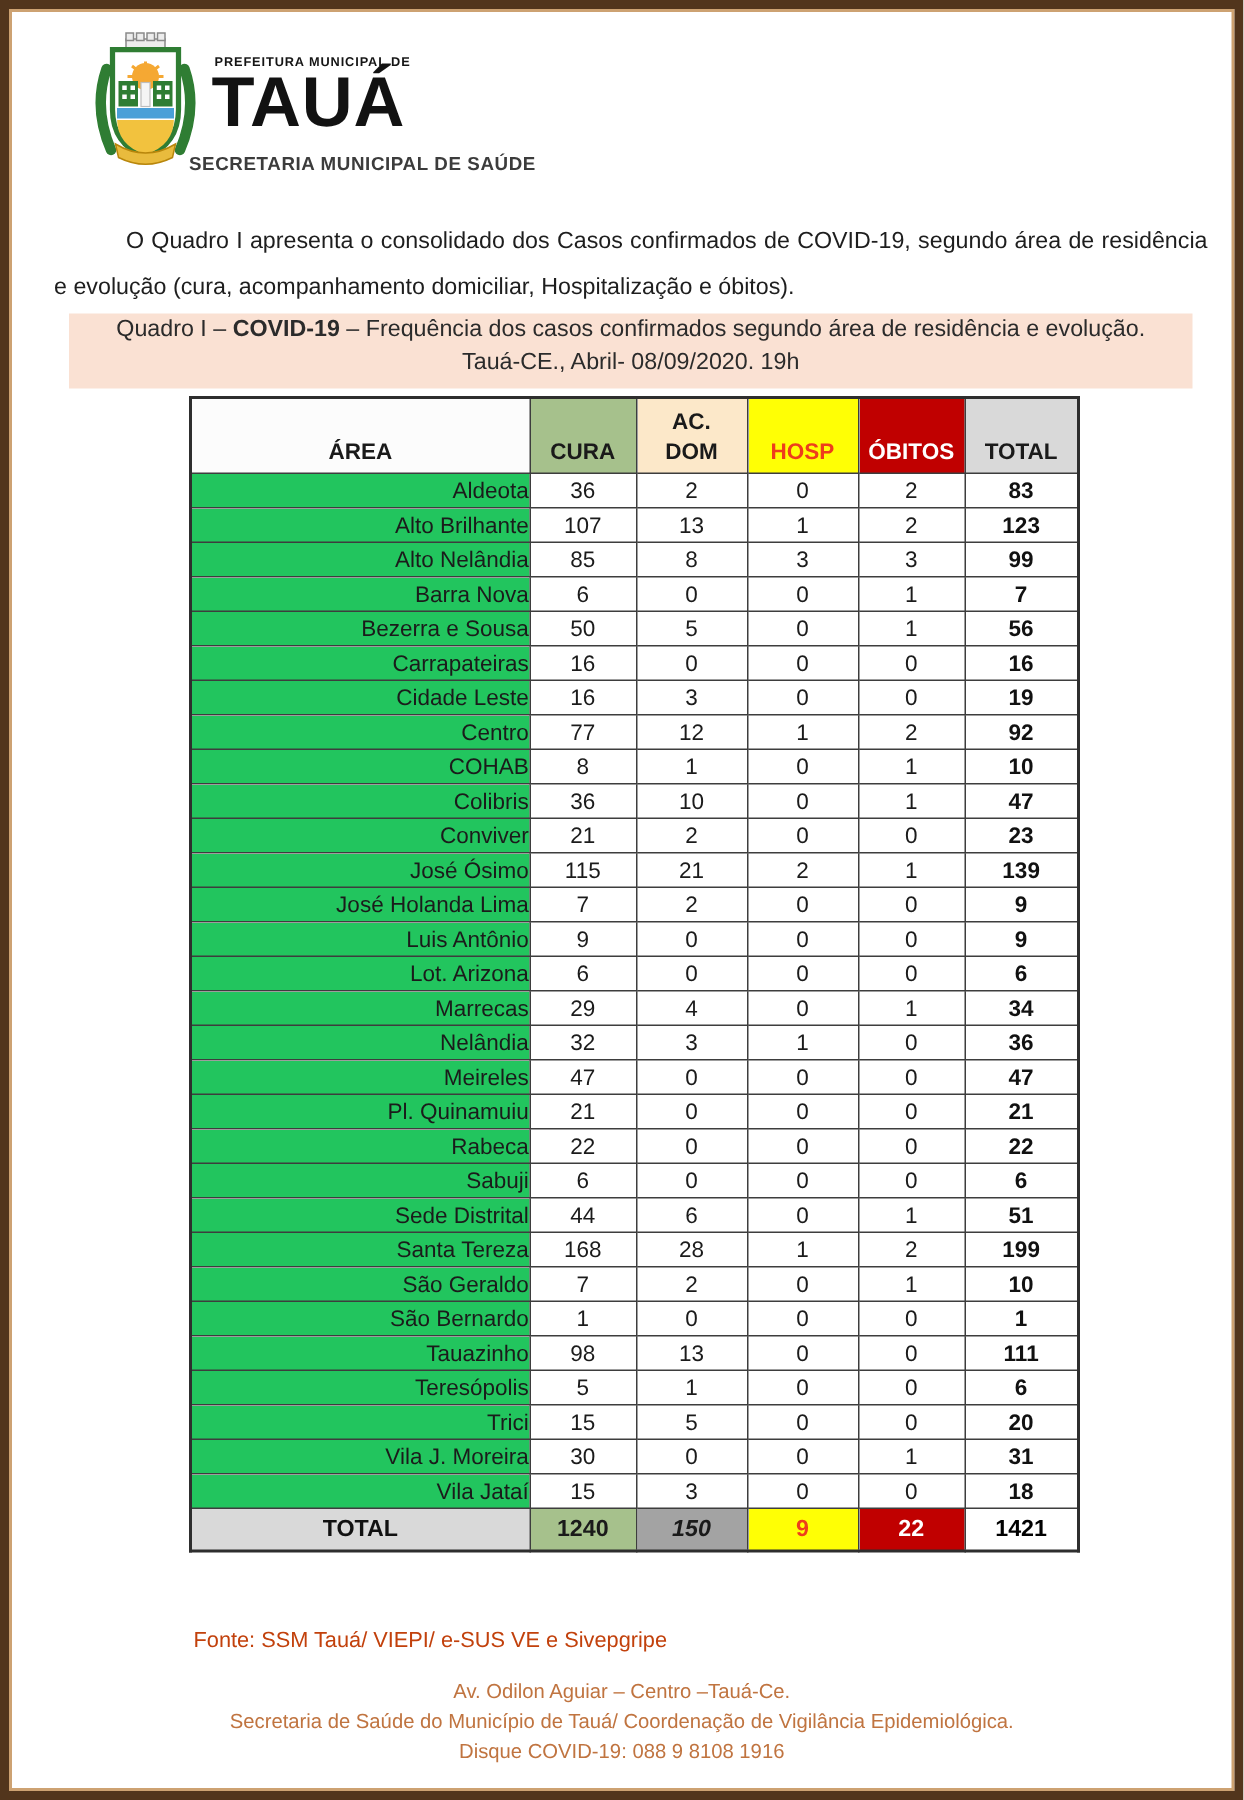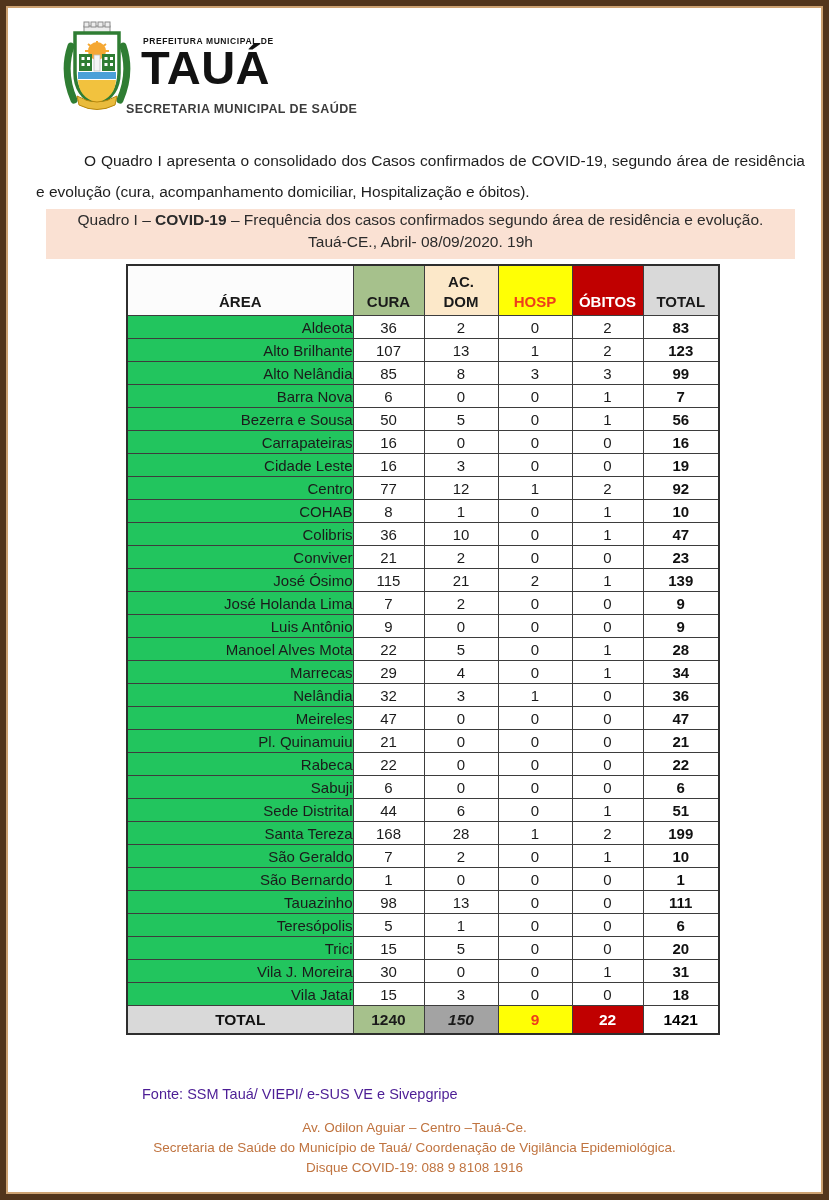--- a/index.html
+++ b/index.html
@@ -38,21 +38,21 @@
     height:46px; vertical-align:bottom; 
     font-weight:bold; padding-bottom:3px; white-space:pre-line; line-height:20px;margin-left:12px;
   }
   table.covid td { height:22px; }
   td.area-cell  { background:#22c55e; text-align:right; padding-left:8px; color:#1b1b1b; }
   td.num-cell   { background:#ffffff; text-align:center; color:#1b1b1b; }
   td.total-cell { background:#ffffff; text-align:center; font-weight:bold; color:#111; }
   tr.total-row td { height:27px; font-weight:bold; font-size:15.5px; text-align:center; }
   td.totalrow-label { background:#d9d9d9; color:#111; }
   
-  .fonte { position:absolute; top:1080px; left:136px; font-size:14.5px; color:#4c1d95; }
+  .fonte { position:absolute; top:1080px; left:123px; font-size:14.5px; color:#c2410c; }
   .footer { position:absolute; top:1112px; left:0; width:100%; text-align:center; font-size:13.5px; line-height:20px; }
 </style>
 </head>
 <body>
 
 <div class="page">
 
   <div class="logo-wrap">
     <svg class="coat" viewBox="0 0 72 102" aria-hidden="true">
 
@@ -229,26 +229,26 @@
         </tr>
         <tr>
           <td class="area-cell">Luis Antônio</td>
           <td class="num-cell">9</td>
           <td class="num-cell">0</td>
           <td class="num-cell">0</td>
           <td class="num-cell">0</td>
           <td class="total-cell">9</td>
         </tr>
         <tr>
-          <td class="area-cell">Manoel Alves Mota</td>
-          <td class="num-cell">22</td>
-          <td class="num-cell">5</td>
-          <td class="num-cell">0</td>
-          <td class="num-cell">1</td>
-          <td class="total-cell">28</td>
+          <td class="area-cell">Lot. Arizona</td>
+          <td class="num-cell">6</td>
+          <td class="num-cell">0</td>
+          <td class="num-cell">0</td>
+          <td class="num-cell">0</td>
+          <td class="total-cell">6</td>
         </tr>
         <tr>
           <td class="area-cell">Marrecas</td>
           <td class="num-cell">29</td>
           <td class="num-cell">4</td>
           <td class="num-cell">0</td>
           <td class="num-cell">1</td>
           <td class="total-cell">34</td>
         </tr>
         <tr>

